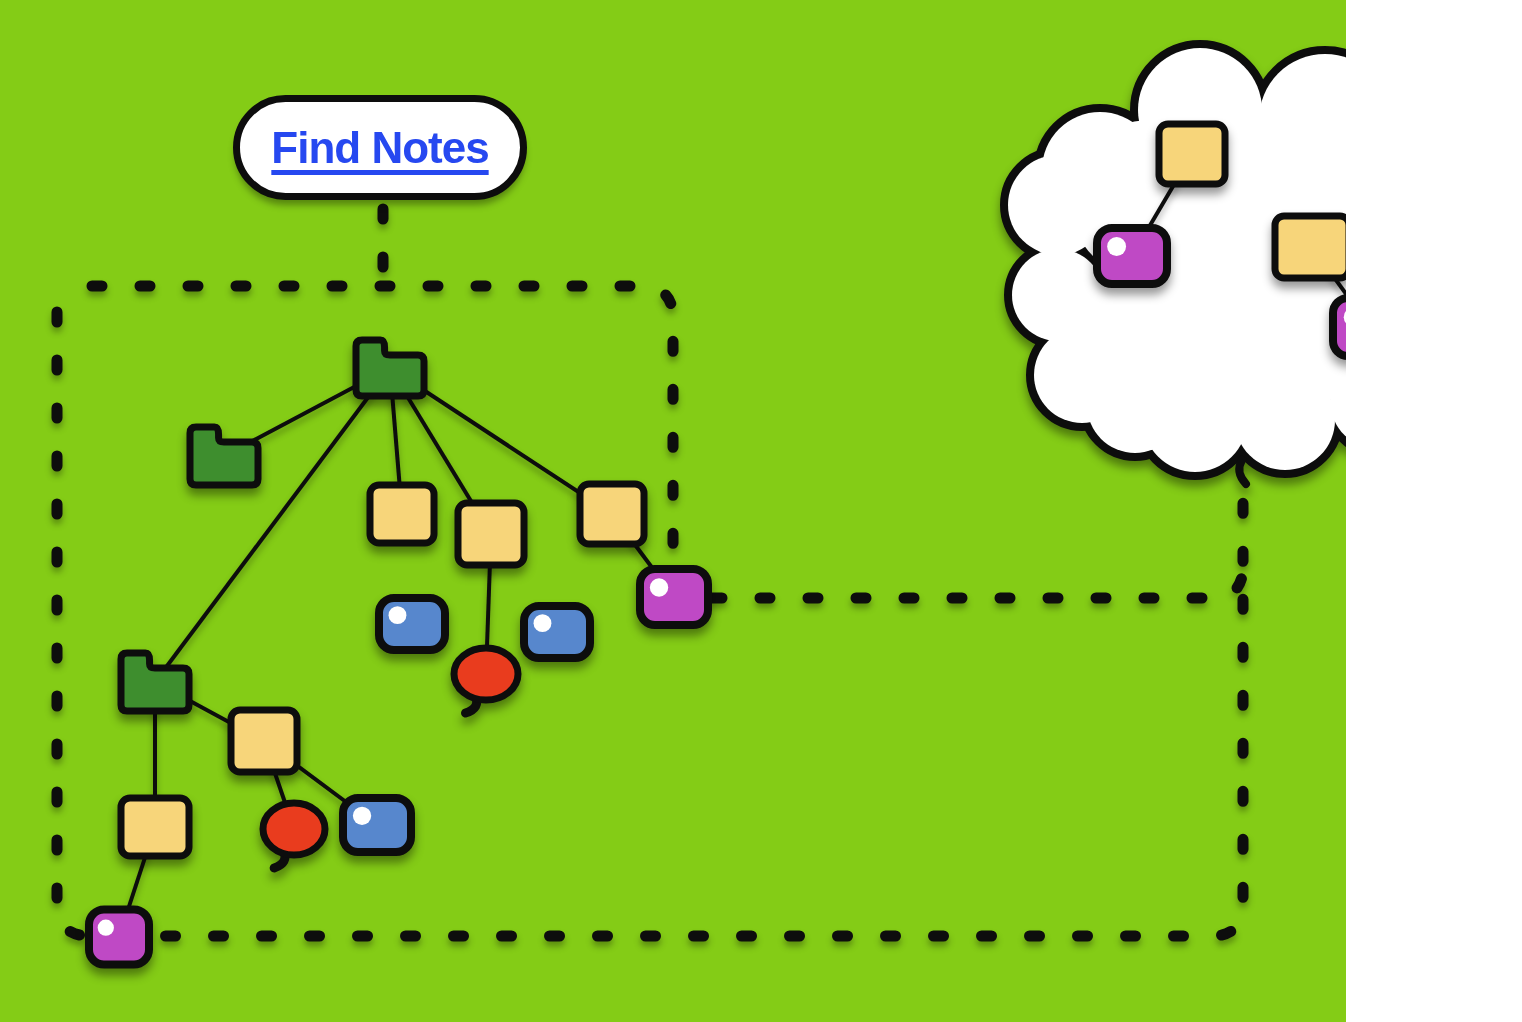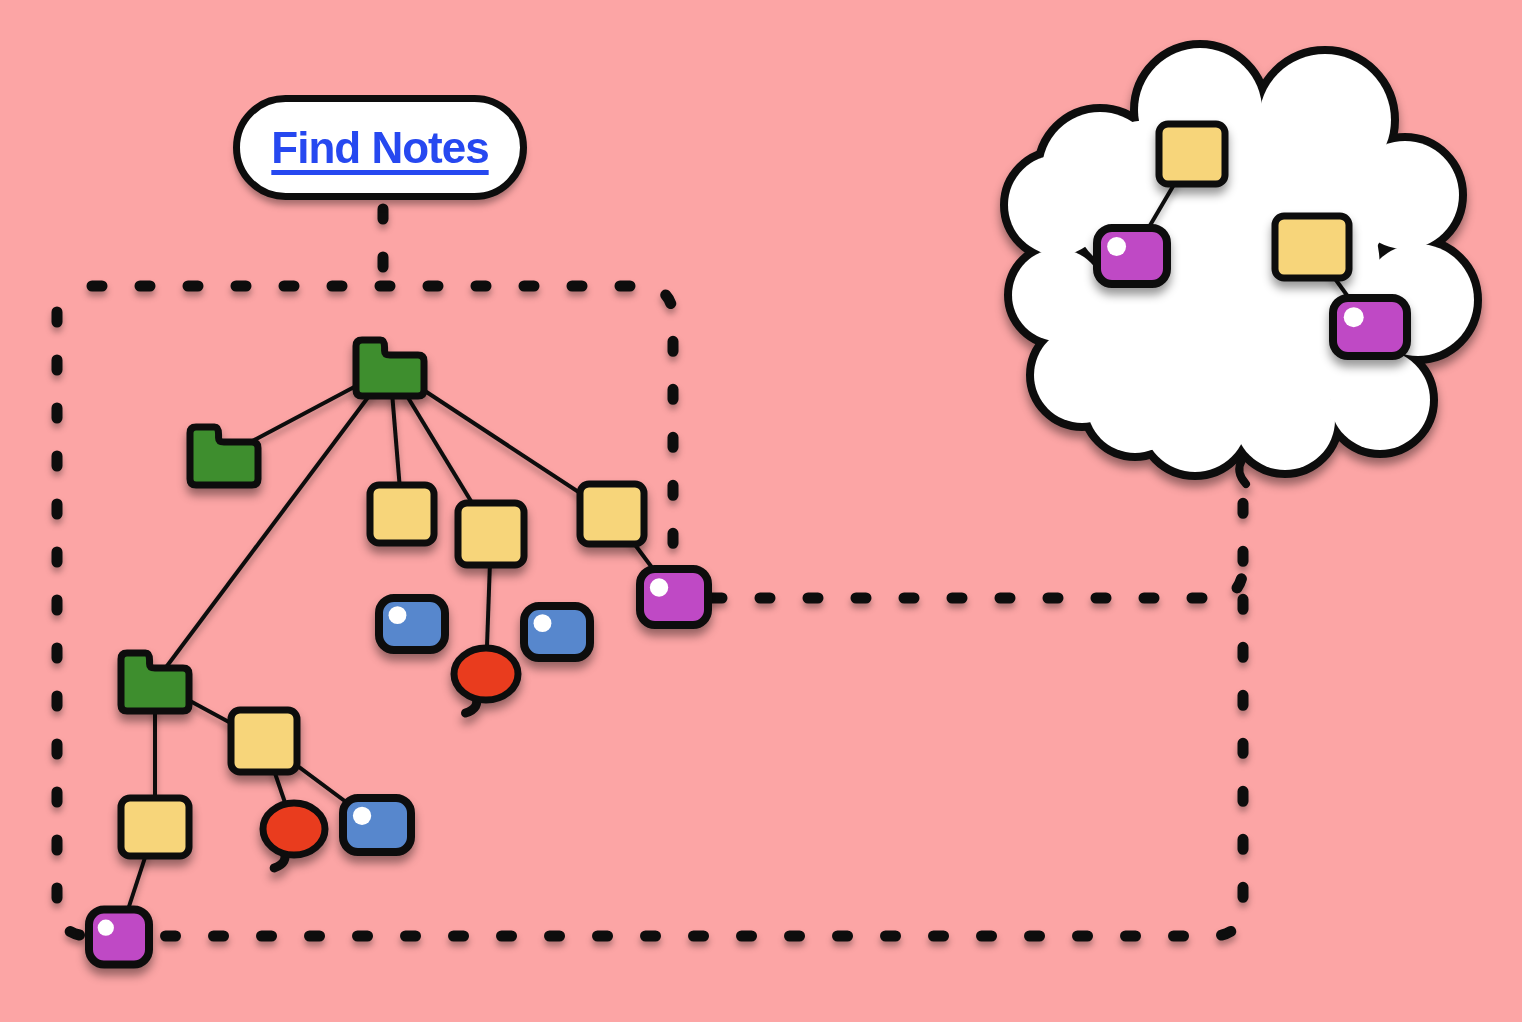--- a/index.html
+++ b/index.html
@@ -1,20 +1,20 @@
 <!DOCTYPE html>
 <html><head>
 <meta charset="utf-8">
 <style>
   html,body{margin:0;padding:0;background:#ffffff;}
   .canvas{
     position:relative;
-    width:1522px;
+    width:1346px;
     height:1022px;
-    background:#fca5a5;
+    background:#84cc16;
     overflow:hidden;
     font-family:"Liberation Sans","DejaVu Sans",sans-serif;
   }
   #diagram-svg{position:absolute;left:0;top:0;}
   .shadow-strong{filter:drop-shadow(0px 7px 5px rgba(0,0,0,0.40));}
   .shadow-soft{filter:drop-shadow(0px 5px 3px rgba(0,0,0,0.30));}
   .find-notes{
     position:absolute;
     left:233px; top:95px;
     width:280px; height:91px;

